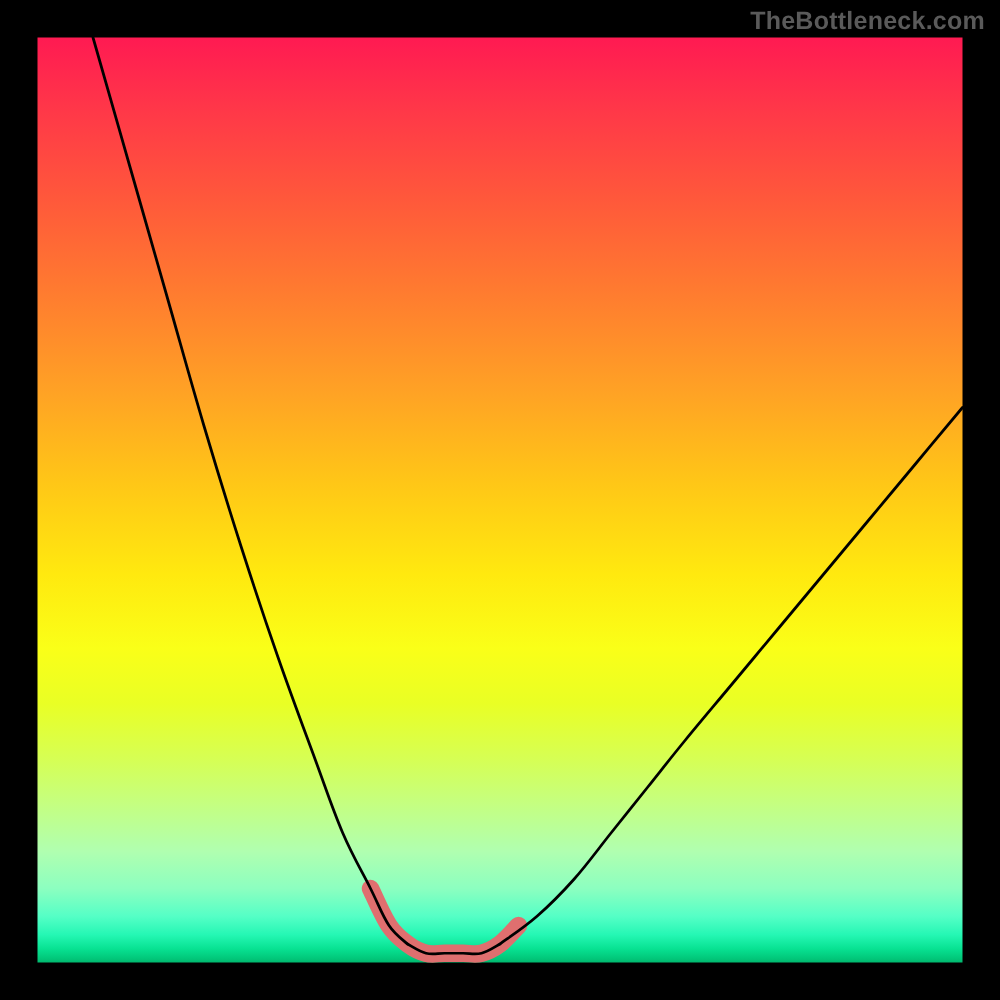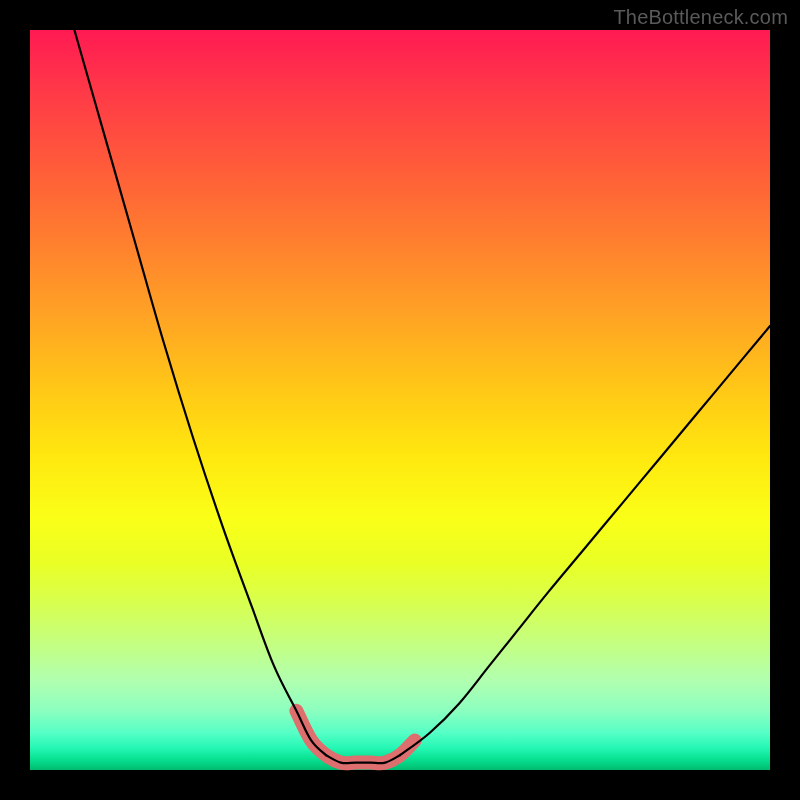--- a/index.html
+++ b/index.html
@@ -9,21 +9,21 @@
     width: 800px;
     height: 800px;
     background: #000;
   }
   .watermark {
     position: absolute;
     top: 6px;
     right: 12px;
     font-family: Arial, Helvetica, sans-serif;
     font-size: 20px;
-    font-weight: 400;
+    font-weight: 700;
     color: #5a5a5a;
     letter-spacing: 0.2px;
     z-index: 10;
   }
   .plot {
     position: absolute;
     left: 30px;
     top: 30px;
     width: 740px;
     height: 740px;

